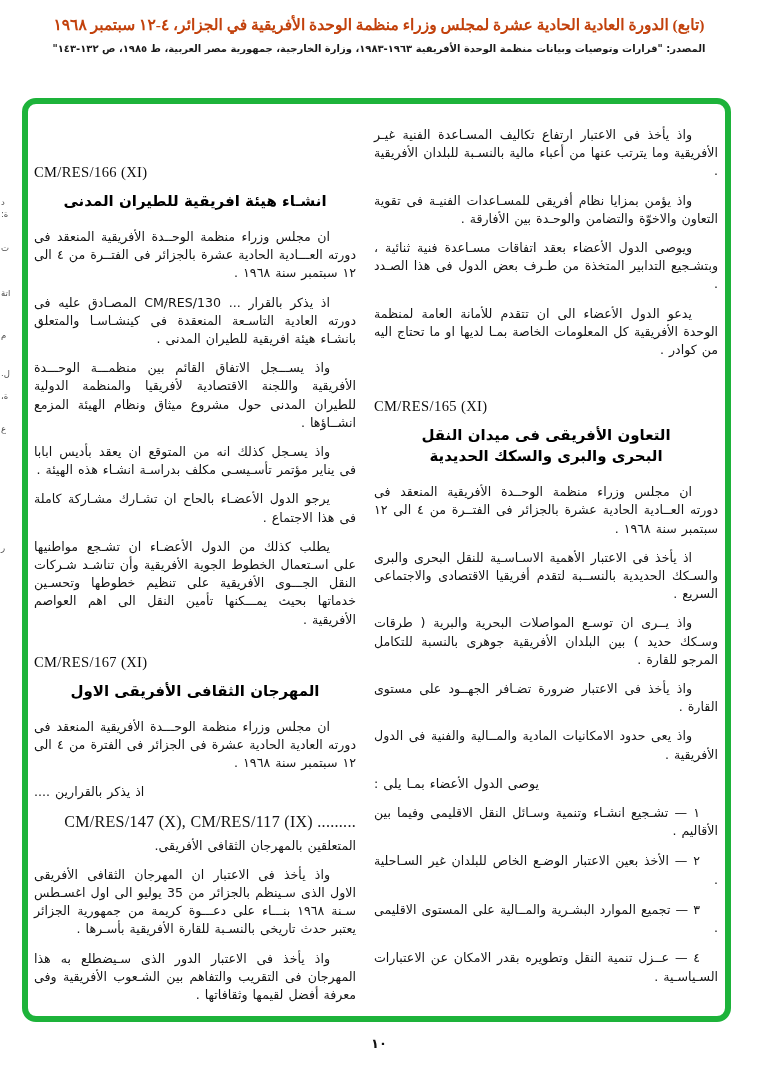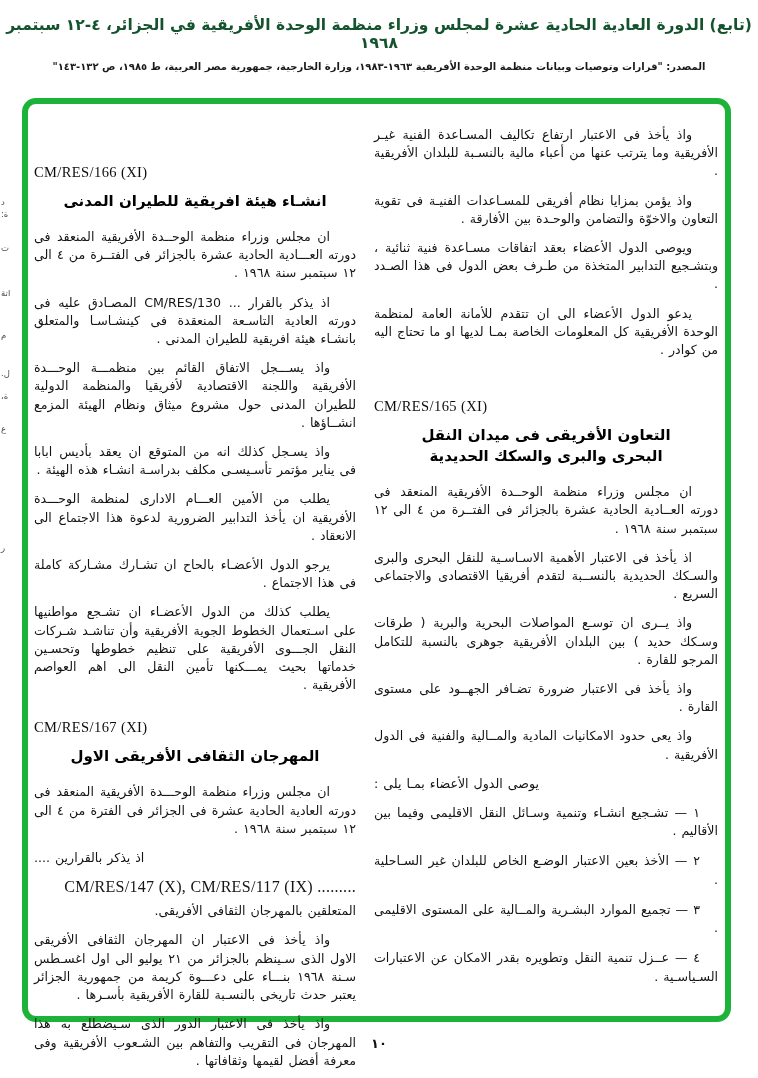--- a/index.html
+++ b/index.html
@@ -11,21 +11,22 @@
     overflow: hidden;
     position: relative;
   }
   
   .page-header {
     position: absolute; top: 16px; left: 0; right: 0;
     text-align: center; direction: rtl;
   }
   .page-header .title {
     font-size: 15.5px; font-weight: bold; letter-spacing: 0;
-    color: #14532d;
+    color: #c2410c;
+    font-family: Liberation Serif, serif;
   }
   .page-header .source {
     margin-top: 9px;
     font-size: 10px; font-weight: bold; color: #1a1a1a;
   }
   
   .content-frame {
     position: absolute;
     left: 22px; top: 98px;
     width: 709px; height: 924px;
@@ -147,31 +148,30 @@
   </div>
 
   <div class="col col-left">
     <div class="res-code">CM/RES/166  (XI)</div>
     <div class="res-title">انشـاء هيئة افريقية للطيران المدنى</div>
 
     <div class="para">ان مجلس وزراء منظمة الوحــدة الأفريقية المنعقد فى دورته العـــادية الحادية عشرة بالجزائر فى الفتــرة من ٤ الى ١٢ سبتمبر سنة ١٩٦٨ .</div>
     <div class="para">اذ يذكر بالقرار ... CM/RES/130 المصـادق عليه فى دورته العادية التاسـعة المنعقدة فى كينشـاسـا والمتعلق بانشـاء هيئة افريقية للطيران المدنى .</div>
     <div class="para">واذ يســـجل الاتفاق القائم بين منظمـــة الوحـــدة الأفريقية واللجنة الاقتصادية لأفريقيا والمنظمة الدولية للطيران المدنى حول مشروع ميثاق ونظام الهيئة المزمع انشــاؤها .</div>
     <div class="para">واذ يسـجل كذلك انه من المتوقع ان يعقد بأديس ابابا فى يناير مؤتمر تأسـيسـى مكلف بدراسـة انشـاء هذه الهيئة .</div>
-    <div class="para">يطلب من الأمين العـــام الادارى لمنظمة الوحـــدة الأفريقية ان يأخذ التدابير الضرورية لدعوة هذا الاجتماع الى الانعقاد .</div>
     <div class="para">يرجو الدول الأعضـاء بالحاح ان تشـارك مشـاركة كاملة فى هذا الاجتماع .</div>
     <div class="para">يطلب كذلك من الدول الأعضـاء ان تشـجع مواطنيها على اسـتعمال الخطوط الجوية الأفريقية وأن تناشـد شـركات النقل الجـــوى الأفريقية على تنظيم خطوطها وتحسـين خدماتها بحيث يمـــكنها تأمين النقل الى اهم العواصم الأفريقية .</div>
 
     <div class="spacer-md"></div>
     <div class="res-code">CM/RES/167  (XI)</div>
     <div class="res-title">المهرجان الثقافى الأفريقى الاول</div>
 
     <div class="para">ان مجلس وزراء منظمة الوحـــدة الأفريقية المنعقد فى دورته العادية الحادية عشرة فى الجزائر فى الفترة من ٤ الى ١٢ سبتمبر سنة ١٩٦٨ .</div>
     <div class="para one-line">اذ يذكر بالقرارين ....</div>
     <div class="latin-line">CM/RES/147 (X), CM/RES/117 (IX) .........</div>
     <div class="para no-indent">المتعلقين بالمهرجان الثقافى الأفريقى.</div>
-    <div class="para">واذ يأخذ فى الاعتبار ان المهرجان الثقافى الأفريقى الاول الذى سـينظم بالجزائر من ٢١ يوليو الى اول اغسـطس سـنة ١٩٦٨ بنـــاء على دعـــوة كريمة من جمهورية الجزائر يعتبر حدث تاريخى بالنسـبة للقارة الأفريقية بأسـرها .</div>
+    <div class="para">واذ يأخذ فى الاعتبار ان المهرجان الثقافى الأفريقى الاول الذى سـينظم بالجزائر من 35 يوليو الى اول اغسـطس سـنة ١٩٦٨ بنـــاء على دعـــوة كريمة من جمهورية الجزائر يعتبر حدث تاريخى بالنسـبة للقارة الأفريقية بأسـرها .</div>
     <div class="para">واذ يأخذ فى الاعتبار الدور الذى سـيضطلع به هذا المهرجان فى التقريب والتفاهم بين الشـعوب الأفريقية وفى معرفة أفضل لقيمها وثقافاتها .</div>
   </div>
 
 </div>
 
 <div class="page-number">١٠</div>
 
 </body></html>

